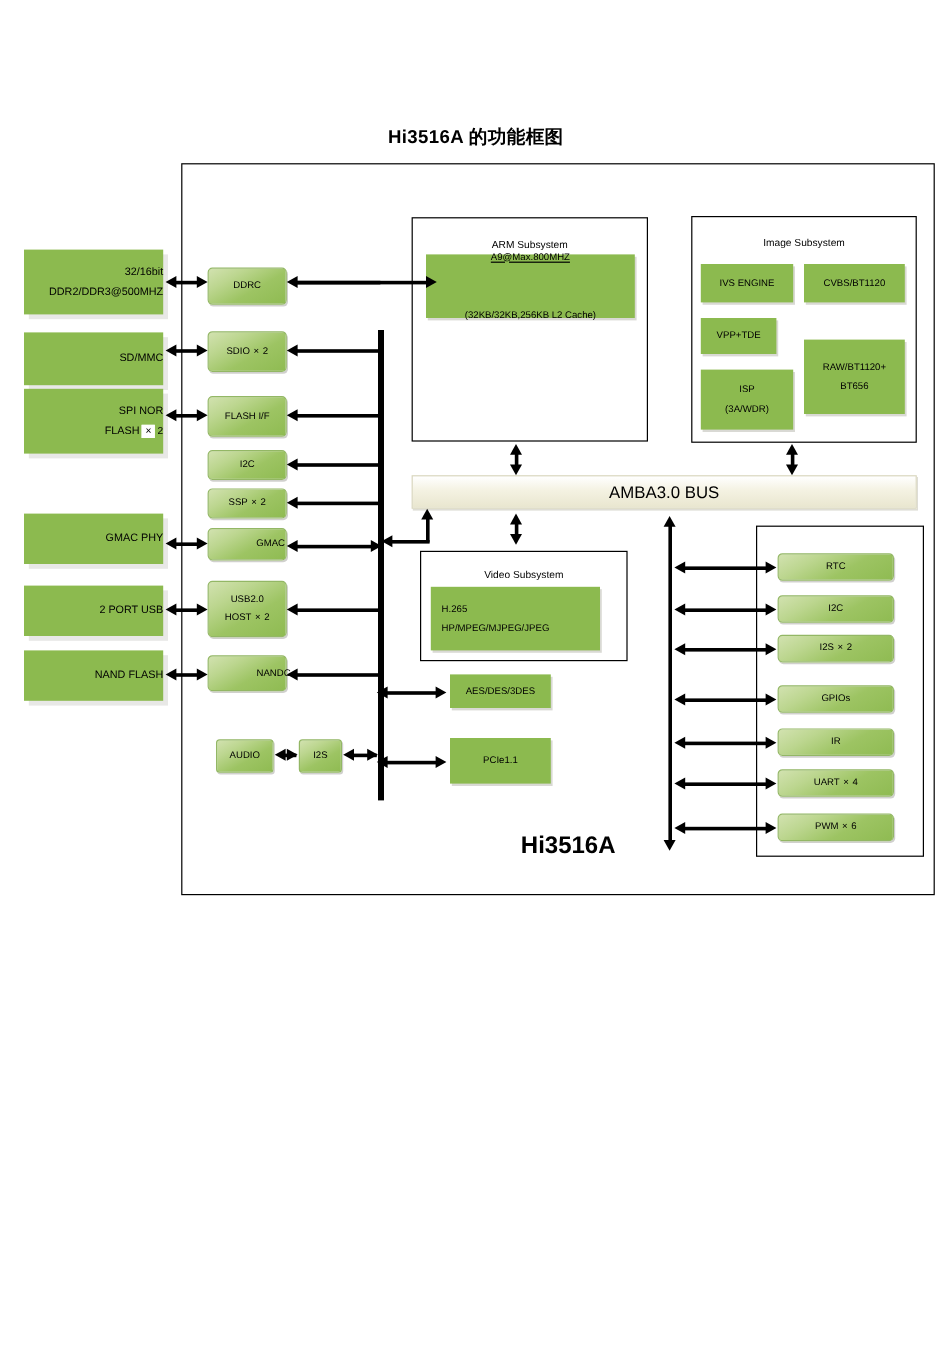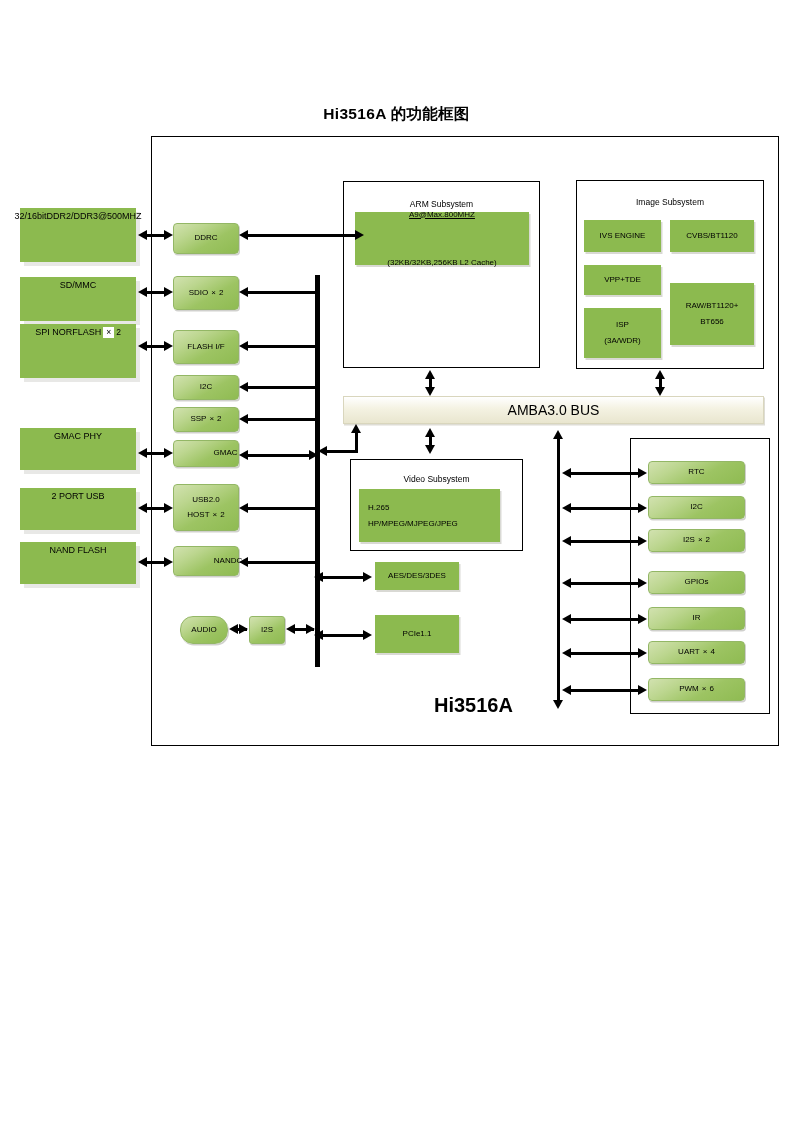--- a/index.html
+++ b/index.html
@@ -10,21 +10,21 @@
   .title{position:absolute;left:0;top:104px;width:793px;text-align:center;
          font-size:15.5px;font-weight:bold;letter-spacing:.3px;}
 
   .chipframe{position:absolute;left:151px;top:136px;width:628px;height:610px;
              border:1.4px solid #000;box-sizing:border-box;background:transparent;}
 
   .chiplabel{position:absolute;font-size:20px;font-weight:bold;}
 
   
   .extblk{position:absolute;box-sizing:border-box;background:#8CBA4F;
-          border:none;display:flex;flex-direction:row;align-items:flex-start;
+          border:none;display:flex;flex-direction:column;align-items:flex-end;
           justify-content:center;font-size:9px;line-height:1.9;text-align:center;}
   .extshadow{position:absolute;background:#e8e8e6;}
 
   
   .mod{position:absolute;box-sizing:border-box;border-radius:4px;
        background:linear-gradient(150deg,#d2e2b0 0%,#bcd68f 28%,#9dc463 60%,#8fbb52 100%);
        border:1px solid #93b765;display:flex;flex-direction:column;
        align-items:center;justify-content:center;font-size:8px;line-height:1.8;
        text-align:center;box-shadow:1px 1.5px 0 rgba(150,150,145,.45);}
   .mod.sq{border-radius:3px;}
@@ -152,21 +152,21 @@
       <span>HOST</span>
       <span class="xbox">×</span>
       <span class="n">2</span>
     </span>
   </div>
 
   <div class="mod" style="left:173px;top:546px;width:66px;height:30px;padding-left:44px;">
     <span class="ln">NANDC</span>
   </div>
 
-  <div class="mod sq" style="left:180px;top:616px;width:48px;height:28px;border-radius:13px;">
+  <div class="mod sq" style="left:180px;top:616px;width:48px;height:28px;">
     <span class="ln">AUDIO</span>
   </div>
 
   <div class="mod sq" style="left:249px;top:616px;width:36px;height:28px;">
     <span class="ln">I2S</span>
   </div>
 
   <div class="subsys" style="left:343px;top:181px;width:197px;height:187px;">
     <div class="subsys-title" style="top:17px;">ARM Subsystem</div>
   </div>
@@ -177,21 +177,21 @@
 
   <div class="subsys" style="left:576px;top:180px;width:188px;height:189px;">
     <div class="subsys-title" style="top:16px;">Image Subsystem</div>
   </div>
   <div class="flat" style="left:584px;top:220px;width:77px;height:32px;">
     <span>IVS ENGINE</span>
   </div>
   <div class="flat" style="left:670px;top:220px;width:84px;height:32px;">
     <span>CVBS/BT1120</span>
   </div>
-  <div class="flat" style="left:584px;top:265px;width:77px;height:30px;text-align:right;">
+  <div class="flat" style="left:584px;top:265px;width:63px;height:30px;text-align:right;">
     <span>VPP+TDE</span>
   </div>
   <div class="flat" style="left:670px;top:283px;width:84px;height:62px;">
     <span>RAW/BT1120+</span>
     <span>BT656</span>
   </div>
   <div class="flat" style="left:584px;top:308px;width:77px;height:50px;">
     <span>ISP</span>
     <span>(3A/WDR)</span>
   </div>

